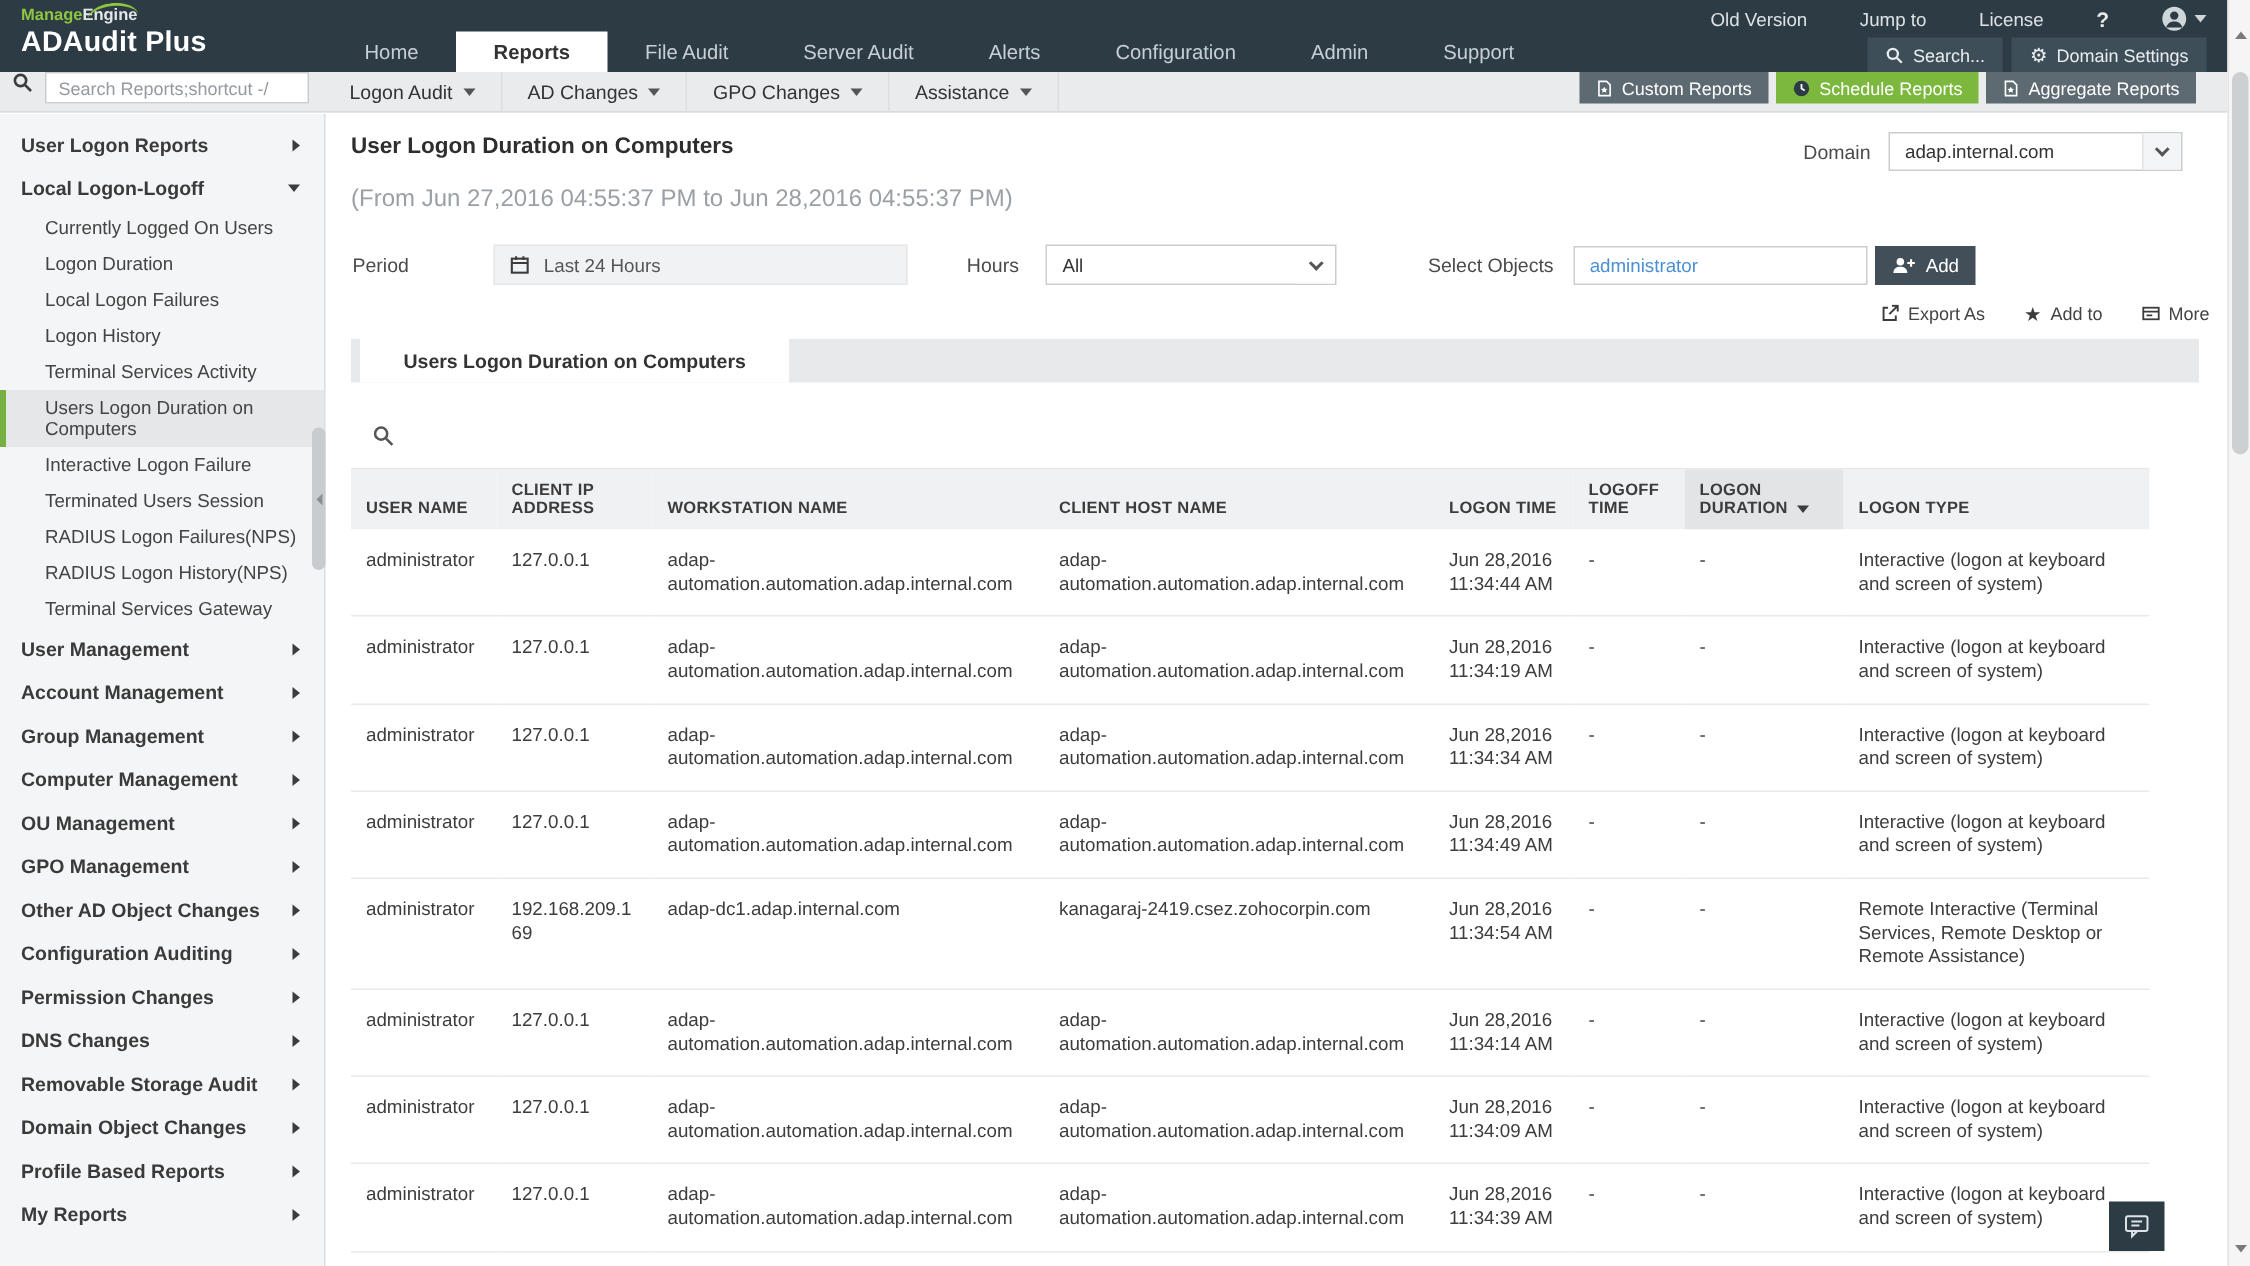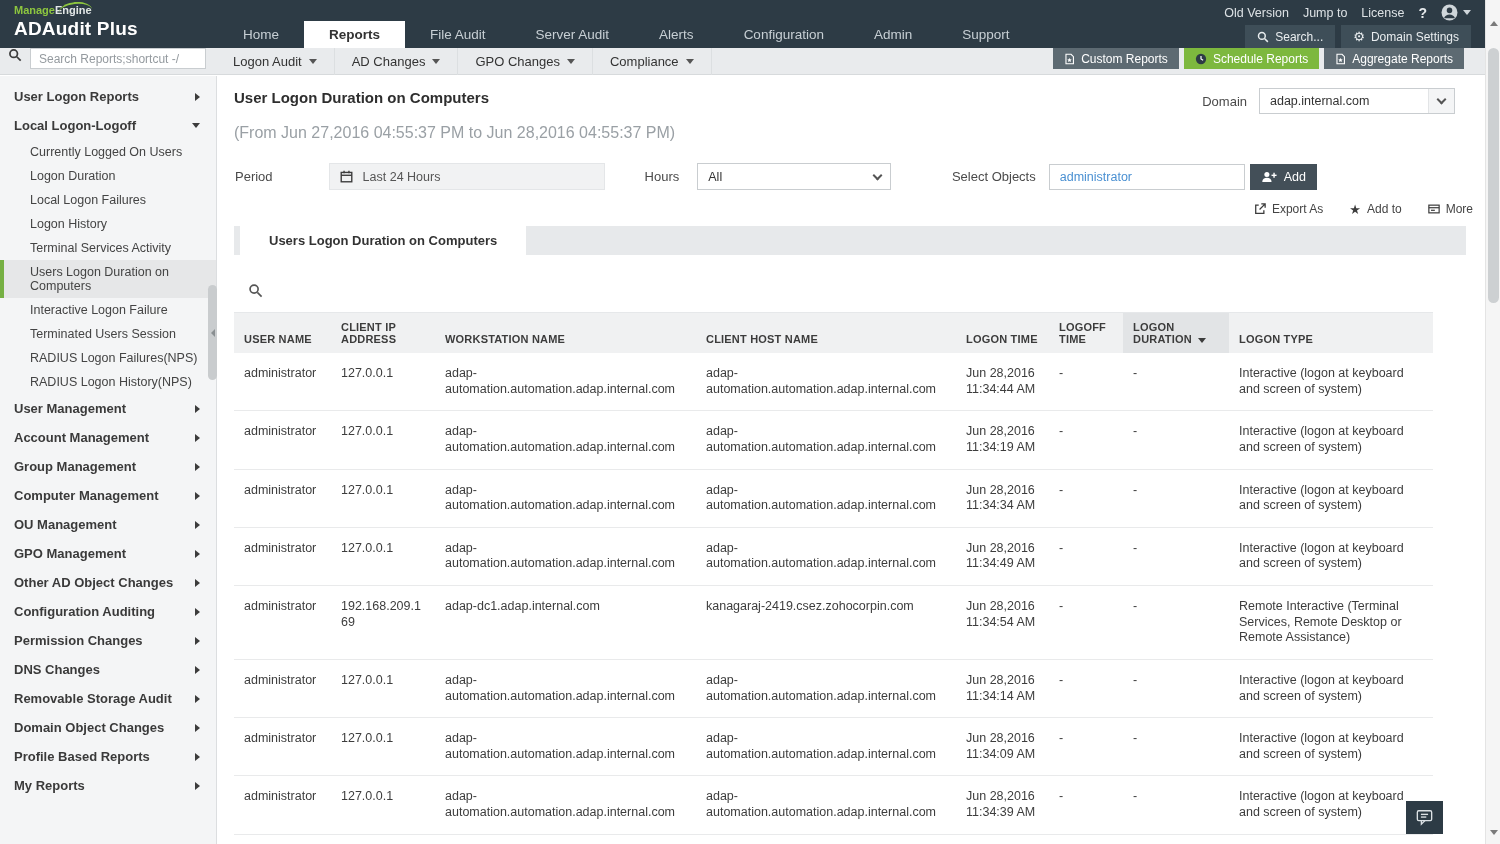--- a/index.html
+++ b/index.html
@@ -11,21 +11,21 @@
   .logo-area { width:218px; padding:4px 0 0 14px; position:relative; }
   .brand-line { font-size:11px; font-weight:bold; line-height:12px; }
   .brand-manage { color:#8dc63f; }
   .brand-engine { color:#e3e7e9; }
   .brand-swoosh { position:absolute; left:58px; top:2px; width:34px; height:10px; border-top:2px solid #8dc63f; border-radius:50% 50% 0 0 / 100% 100% 0 0; transform:rotate(-6deg); }
   .product-name { color:#fff; font-size:19px; font-weight:bold; letter-spacing:.2px; margin-top:2px; }
   .main-nav { display:flex; align-items:flex-end; }
   .nav-item { height:27px; line-height:27px; padding:0 25px; color:#c7cfd4; font-size:13.5px; cursor:pointer; }
   .nav-item.active { background:#fff; color:#333; font-weight:bold; }
   .header-right { margin-left:auto; display:flex; flex-direction:column; align-items:flex-end; padding-right:14px; }
-  .util-row { display:flex; align-items:center; gap:14px; height:25px; color:#dde2e5; font-size:12.5px; }
+  .util-row { display:flex; align-items:center; gap:35px; height:25px; color:#dde2e5; font-size:12.5px; }
   .util-link { cursor:pointer; }
   .help-btn { font-size:14px; font-weight:bold; color:#e6eaec; cursor:pointer; }
   .user-menu { display:flex; align-items:center; gap:5px; cursor:pointer; }
   .btn-row { display:flex; gap:6px; height:23px; margin-top:0; }
   .hdr-btn { background:#3e4e58; color:#e9edef; font-size:12px; display:flex; align-items:center; gap:6px; padding:0 12px; cursor:pointer; }
   .hdr-btn .gear { font-size:13px; line-height:1; }
 
   
   .sub-toolbar { position:absolute; top:48px; left:0; right:15px; height:27px; background:#e9ebed; border-bottom:1px solid #d7dadc; display:flex; }
   .tb-search-icon { width:30px; display:flex; justify-content:center; color:#3c3c3c; }
@@ -168,21 +168,21 @@
       </div>
       <div class="menu-item">
         <span>AD Changes</span>
         <span class="tri-down"></span>
       </div>
       <div class="menu-item">
         <span>GPO Changes</span>
         <span class="tri-down"></span>
       </div>
       <div class="menu-item">
-        <span>Compliance</span>
+        <span>Assistance</span>
         <span class="tri-down"></span>
       </div>
     </div>
   <div class="toolbar-actions">
       <div class="action-btn">
         <span style="display: flex;">
           <svg viewBox="0 0 14 14" width="11" height="12">
             <path d="M2.5 1 H9 L12 4 V13 H2.5 Z" fill="none" stroke="#fff" stroke-width="1.4"></path>
             <path d="M7 5.6 l.9 1.7 1.9.2-1.4 1.3.4 1.9L7 9.8 l-1.8.9.4-1.9-1.4-1.3 1.9-.2Z" fill="#fff"></path>
           </svg>
@@ -241,20 +241,23 @@
       <span>Interactive Logon Failure</span>
     </div>
     <div class="side-item sub">
       <span>Terminated Users Session</span>
     </div>
     <div class="side-item sub">
       <span>RADIUS Logon Failures(NPS)</span>
     </div>
     <div class="side-item sub">
       <span>RADIUS Logon History(NPS)</span>
+    </div>
+    <div class="side-item sub">
+      <span>Terminal Services Gateway</span>
     </div>
     <div class="side-item top">
       <span>User Management</span>
       <span class="arr-r"></span>
     </div>
     <div class="side-item top">
       <span>Account Management</span>
       <span class="arr-r"></span>
     </div>
     <div class="side-item top">

